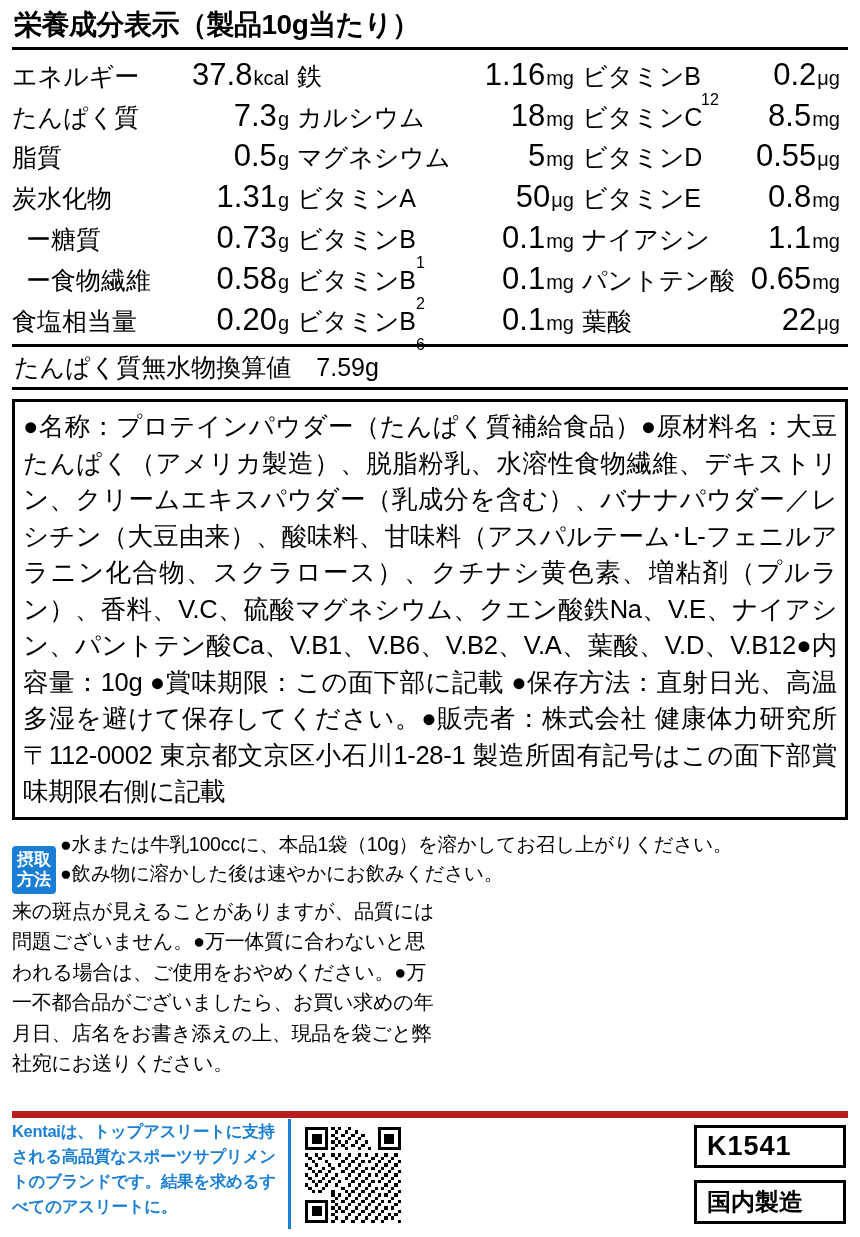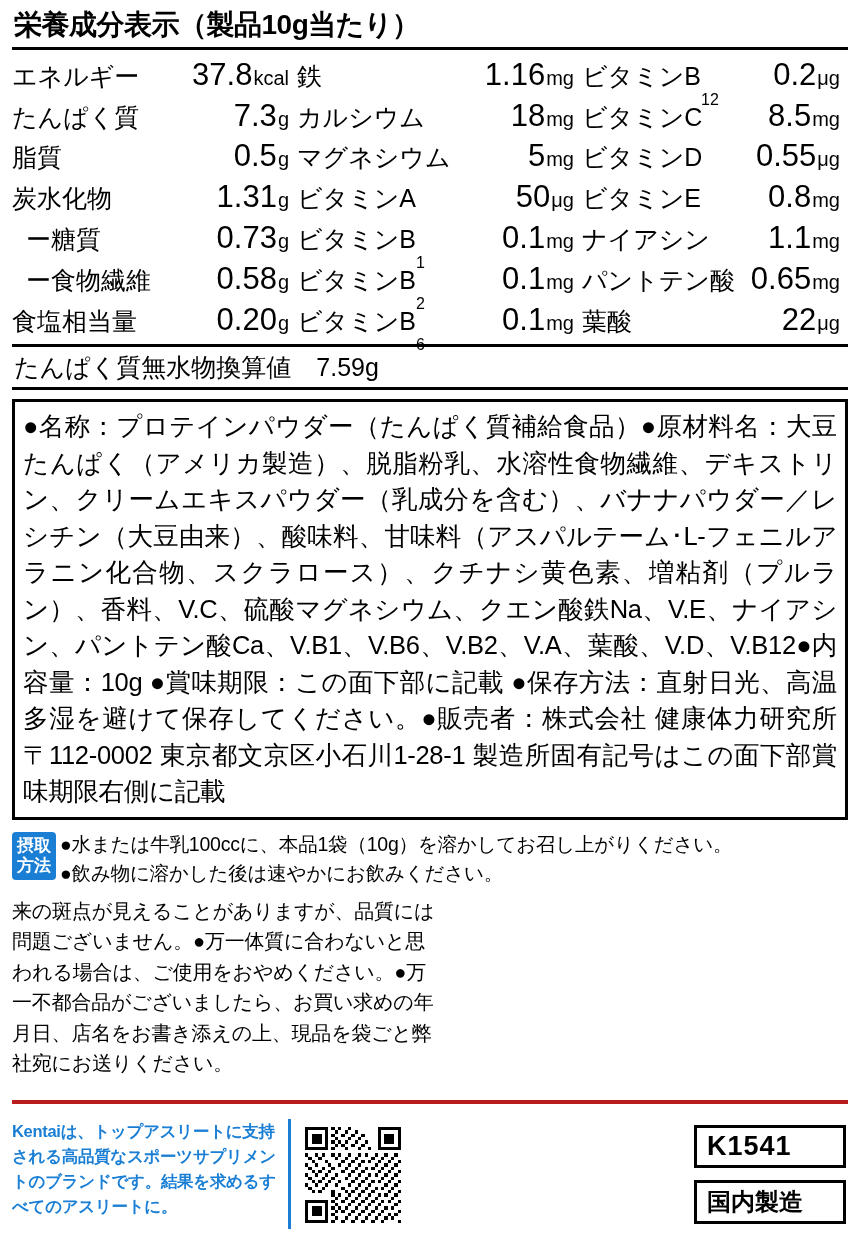--- a/index.html
+++ b/index.html
@@ -101,21 +101,21 @@
     background: #1a7fd4;
     color: #ffffff;
     font-size: 17px;
     font-weight: bold;
     line-height: 1.15;
     padding: 4px 5px 4px 5px;
     border-radius: 4px;
     text-align: center;
     margin-right: 4px;
     position: relative;
-    top: 2px;
+    top: 16px;
   }
   .usage-badge span { display: block; }
   .usage-lines {
     flex: 1 1 auto;
     font-size: 19.5px;
     line-height: 1.45;
     letter-spacing: -0.2px;
   }
 
   
@@ -129,22 +129,22 @@
   .notes .narrow {
     width: 430px;
   }
 
   
   .footer {
     position: absolute;
     left: 12px;
     right: 12px;
     bottom: 8px;
-    border-top: 4px solid #b91c1c;
-    padding-top: 15px;
+    border-top: 7px solid #b91c1c;
+    padding-top: 1px;
     display: flex;
     align-items: flex-start;
   }
   .brand-msg {
     flex: 0 0 268px;
     color: #1a7fd4;
     font-size: 16.5px;
     font-weight: bold;
     line-height: 1.52;
     letter-spacing: -0.3px;

